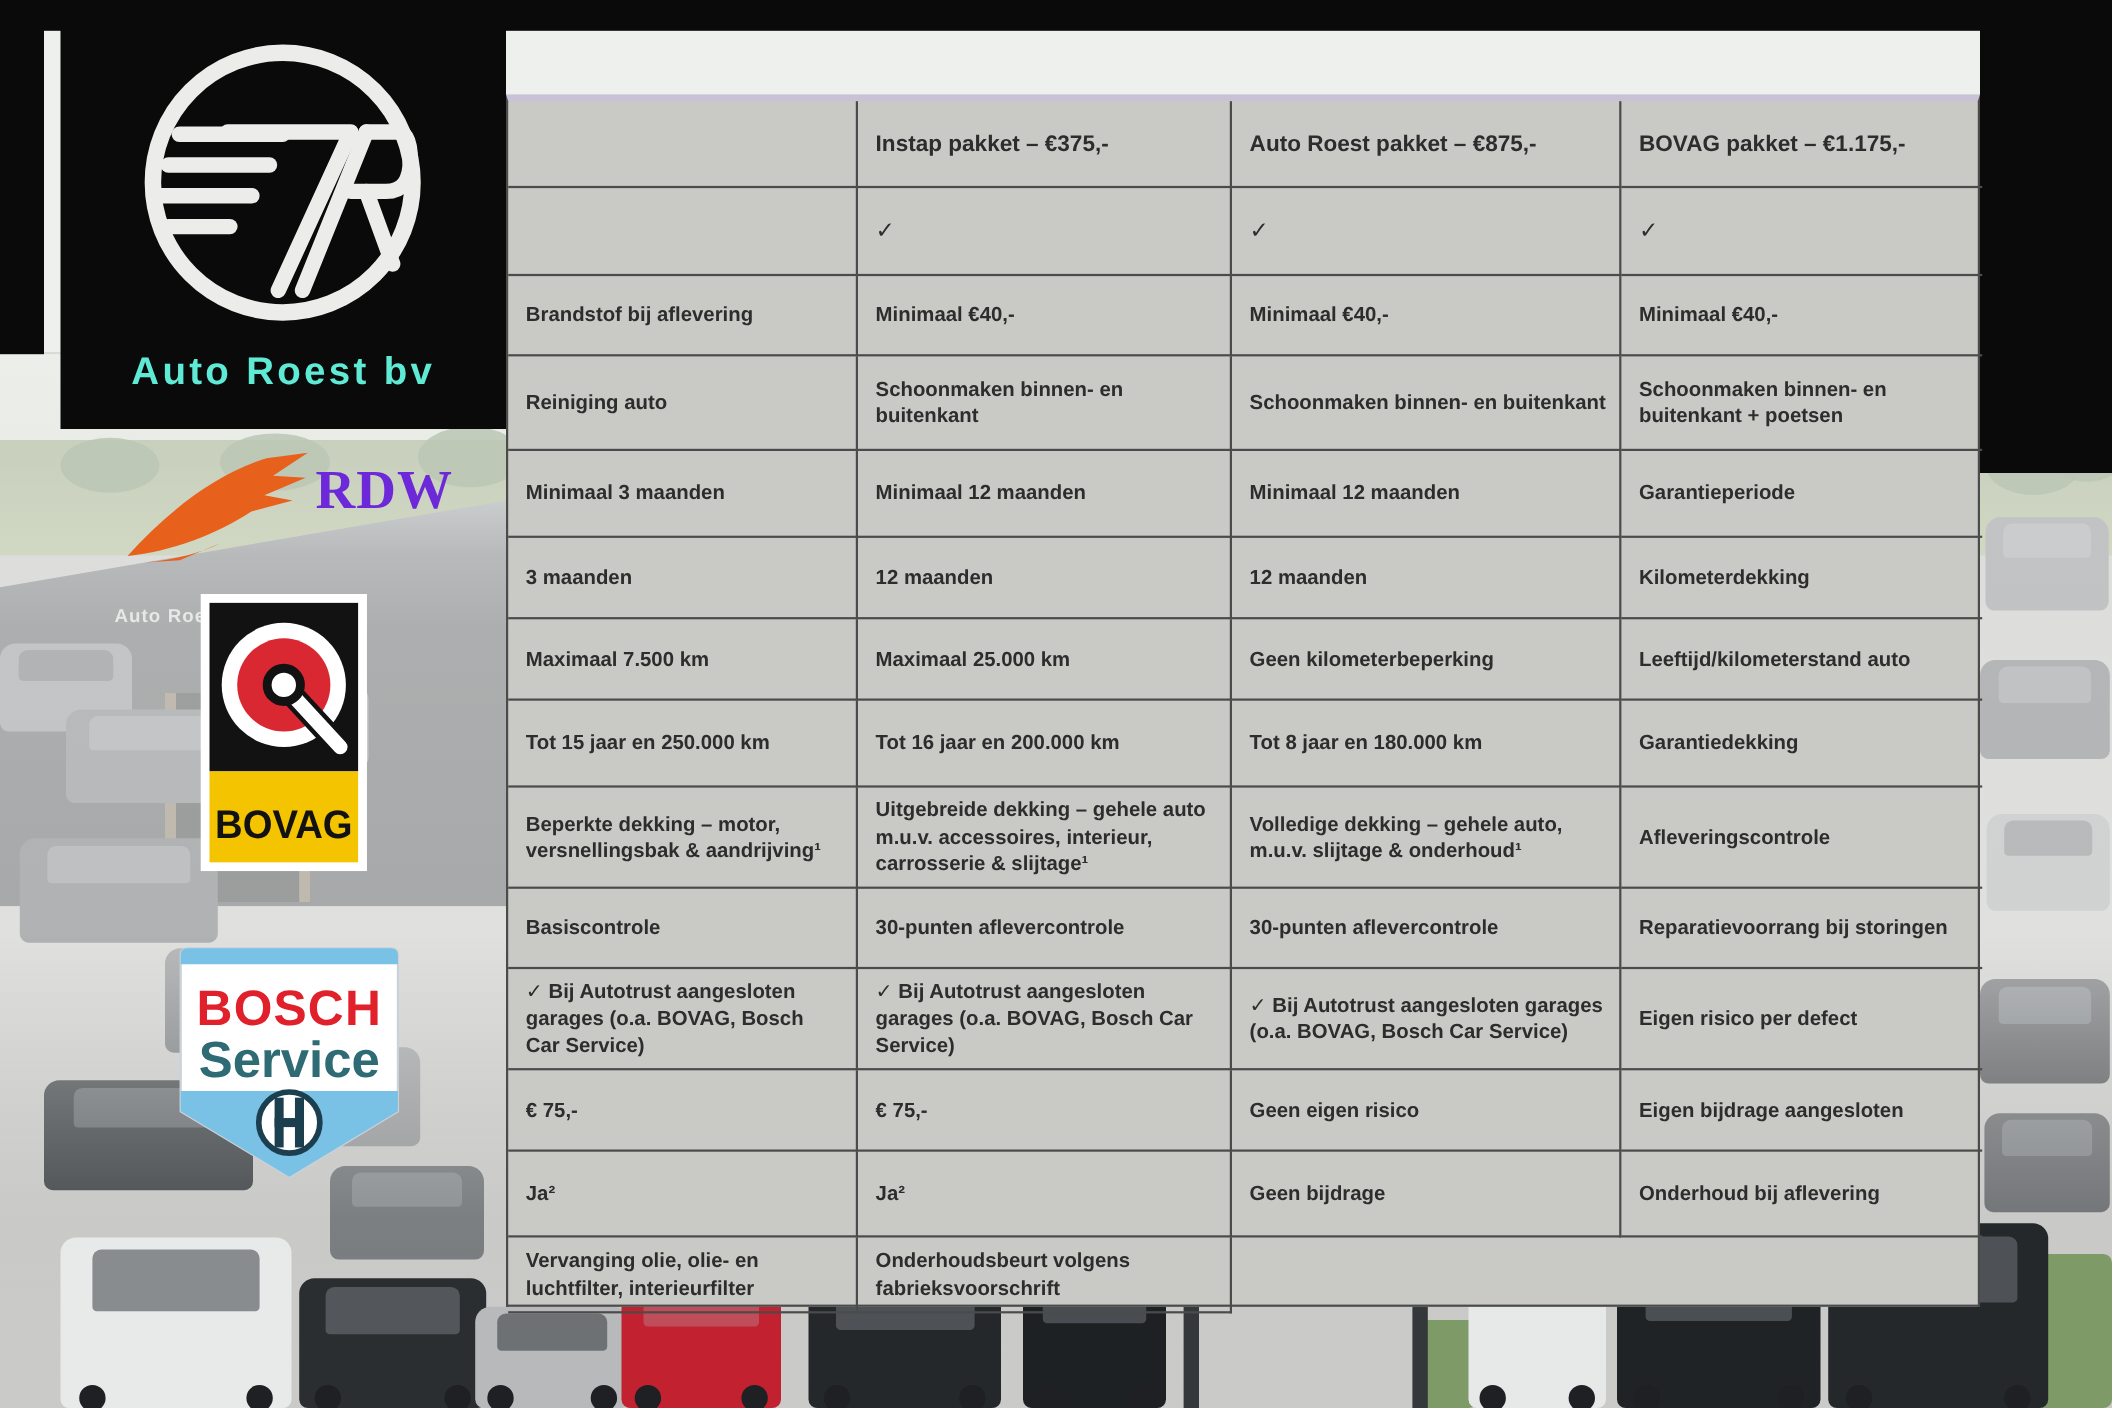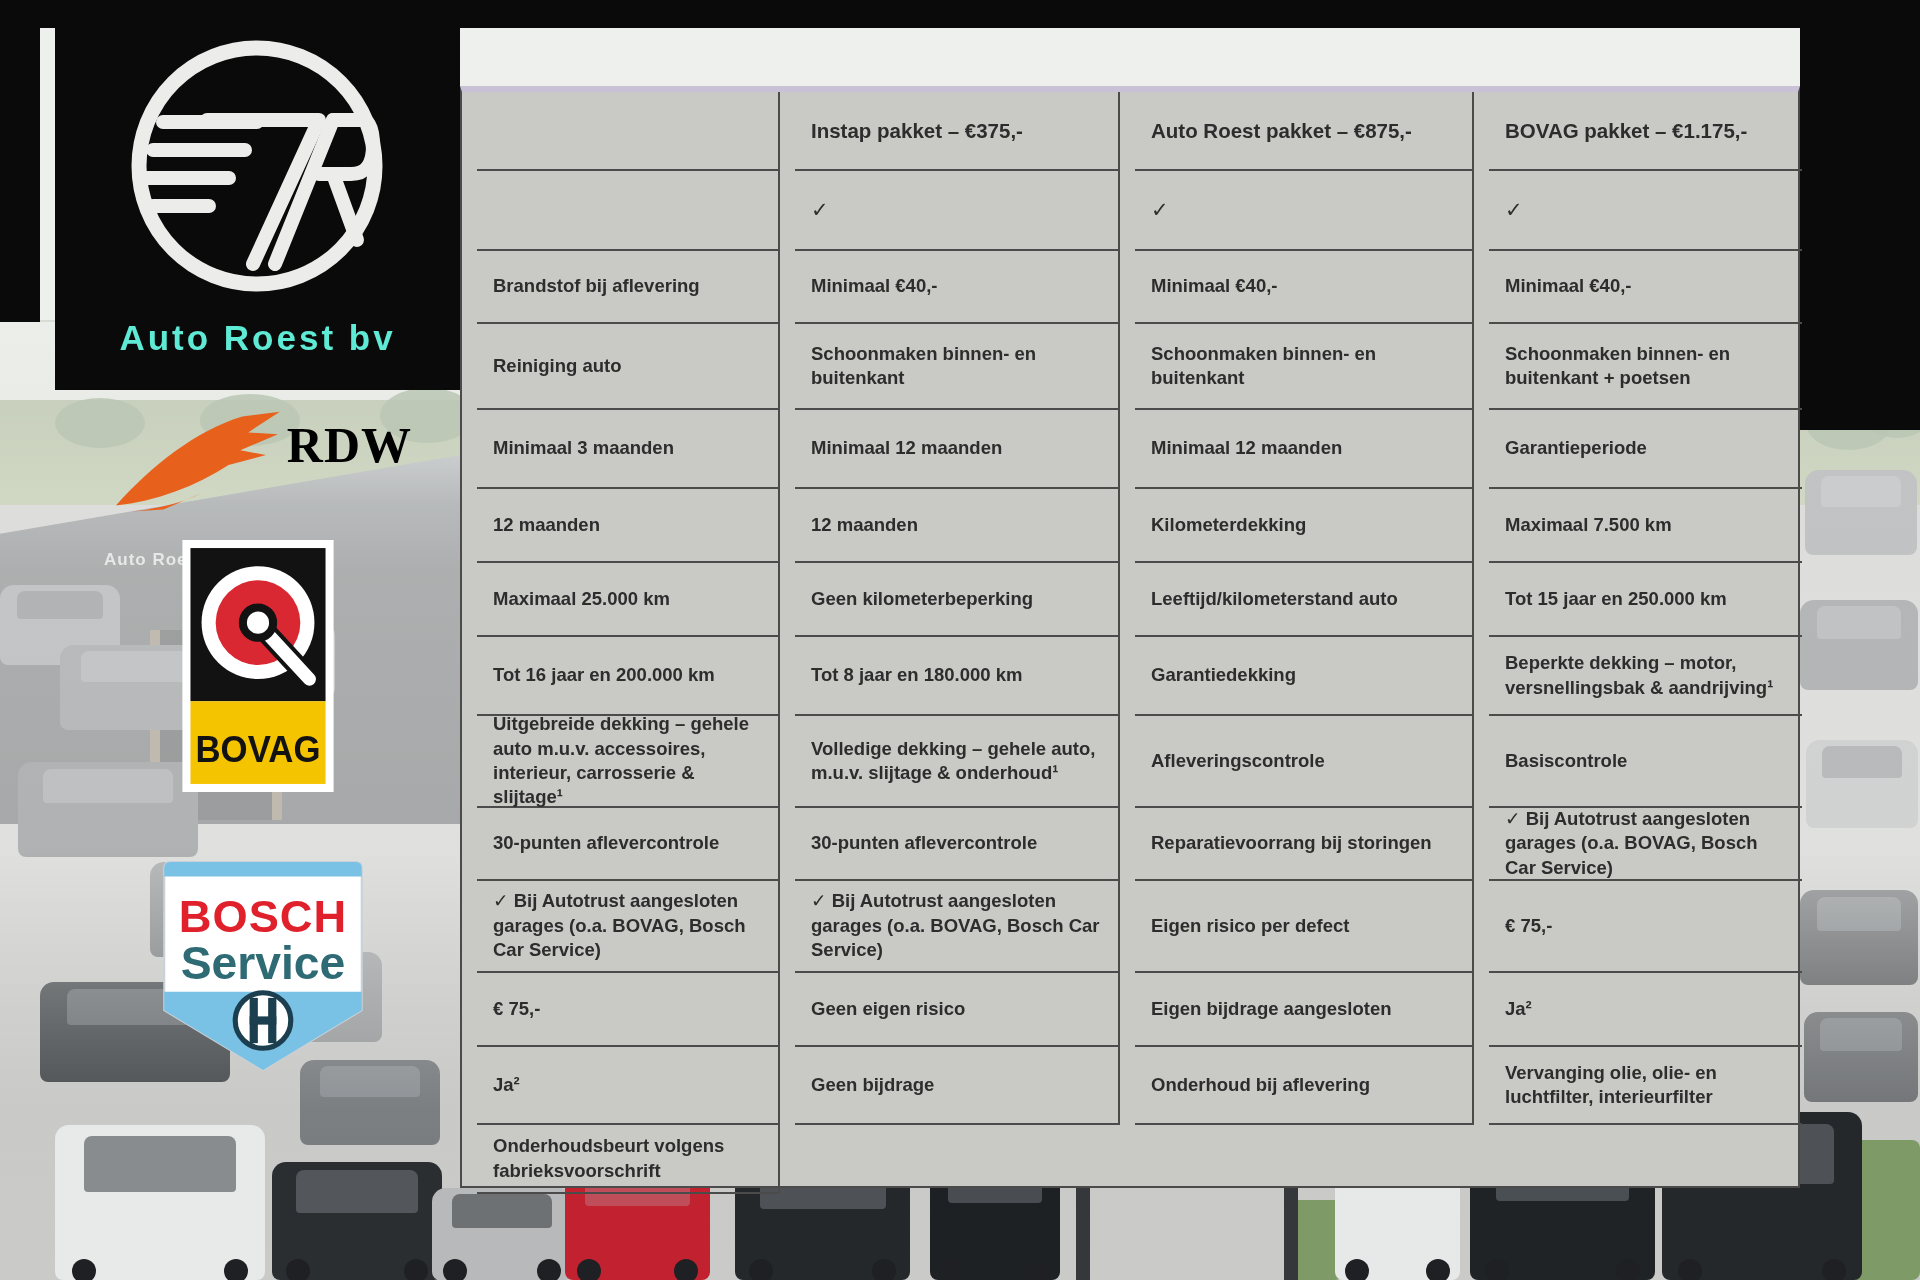--- a/index.html
+++ b/index.html
@@ -39,33 +39,33 @@
   #top-bar{left:0;top:0;width:1920px;height:28px;background:var(--black-panel);z-index:5;}
   #left-sliver{left:0;top:0;width:40px;height:322px;background:var(--black-panel);z-index:5;}
   #logo-panel{left:55px;top:0;width:405px;height:390px;background:var(--black-panel);z-index:6;}
   #right-panel{left:1800px;top:0;width:120px;height:430px;background:var(--black-panel);z-index:3;}
   #brand-name{position:absolute;left:0;width:100%;top:318px;text-align:center;color:#5eead4;
               font-size:35px;font-weight:700;letter-spacing:3px;}
 
   
   #rdw-logo{left:112px;top:408px;width:300px;height:112px;z-index:6;display:flex;align-items:flex-start;}
   #rdw-text{font-family:"Liberation Serif","DejaVu Serif",serif;font-weight:700;font-size:50px;
-            color:#000000;margin:8px 0 0 2px;letter-spacing:1px;text-align:right;}
+            color:#6d28d9;margin:8px 0 0 2px;letter-spacing:1px;text-align:right;}
   #bovag-logo{left:182px;top:540px;width:152px;height:252px;z-index:6;}
   #bosch-logo{left:160px;top:858px;width:206px;height:216px;z-index:6;}
 
   
   #comparison-table{position:absolute;left:460px;top:86px;width:1340px;height:1102px;z-index:4;
       display:grid;background:var(--table-bg);
       border:2px solid var(--table-line);border-top:6px solid var(--table-top-border);
       box-sizing:border-box;}
   .cell{border-right:2px solid var(--table-line);border-bottom:2px solid var(--table-line);
         box-sizing:border-box;display:flex;align-items:center;
         padding:6px 12px 6px 16px;color:var(--text);font-weight:700;
-        font-size:18.5px;line-height:1.32;margin-left:15px;}
+        font-size:18.5px;line-height:1.32;}
   .cell:nth-child(4n){border-right:none;}
   .cell.head{font-size:20.5px;}
   .cell.check{font-weight:400;font-size:21px;}
 </style>
 </head>
 <body>
 
 <div id="stage">
 
   <div id="photo-layer">
@@ -257,20 +257,21 @@
       <div class="cell ">Minimaal €40,-</div>
       <div class="cell ">Minimaal €40,-</div>
       <div class="cell ">Reiniging auto</div>
       <div class="cell ">Schoonmaken binnen- en buitenkant</div>
       <div class="cell ">Schoonmaken binnen- en buitenkant</div>
       <div class="cell ">Schoonmaken binnen- en buitenkant + poetsen</div>
       <div class="cell ">Minimaal 3 maanden</div>
       <div class="cell ">Minimaal 12 maanden</div>
       <div class="cell ">Minimaal 12 maanden</div>
       <div class="cell ">Garantieperiode</div>
+      <div class="cell ">3 maanden</div>
       <div class="cell ">12 maanden</div>
       <div class="cell ">12 maanden</div>
       <div class="cell ">Kilometerdekking</div>
       <div class="cell ">Maximaal 7.500 km</div>
       <div class="cell ">Maximaal 25.000 km</div>
       <div class="cell ">Geen kilometerbeperking</div>
       <div class="cell ">Leeftijd/kilometerstand auto</div>
       <div class="cell ">Tot 15 jaar en 250.000 km</div>
       <div class="cell ">Tot 16 jaar en 200.000 km</div>
       <div class="cell ">Tot 8 jaar en 180.000 km</div>

